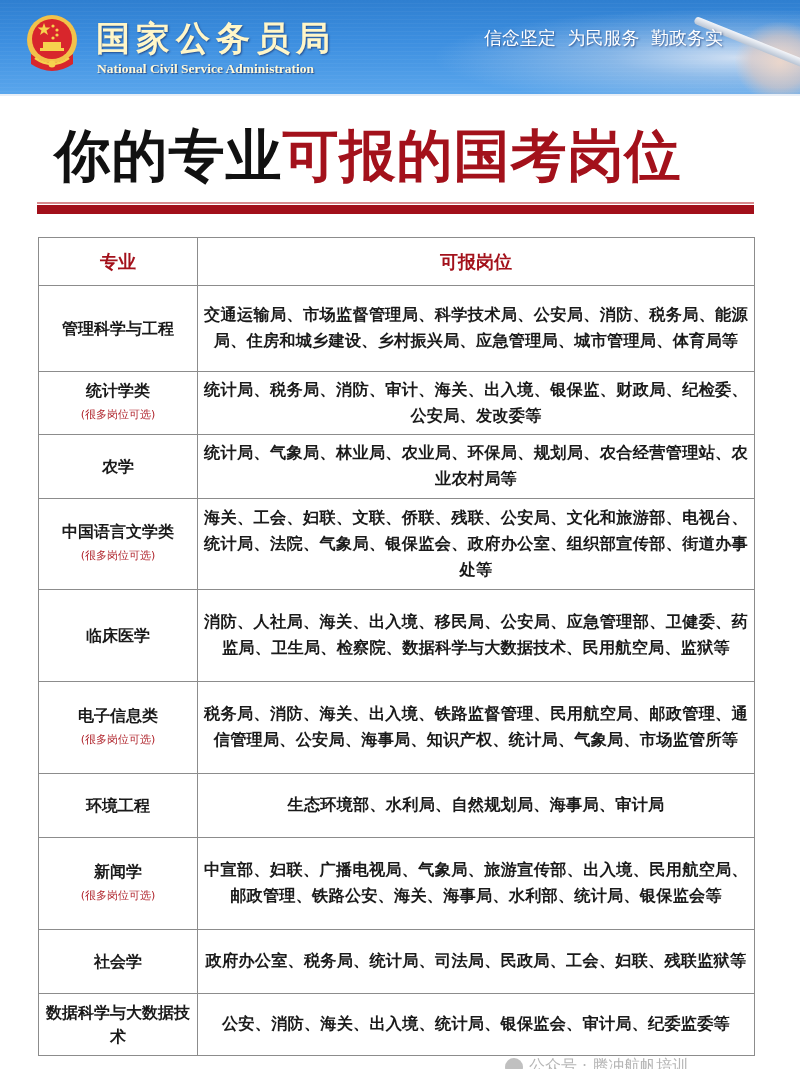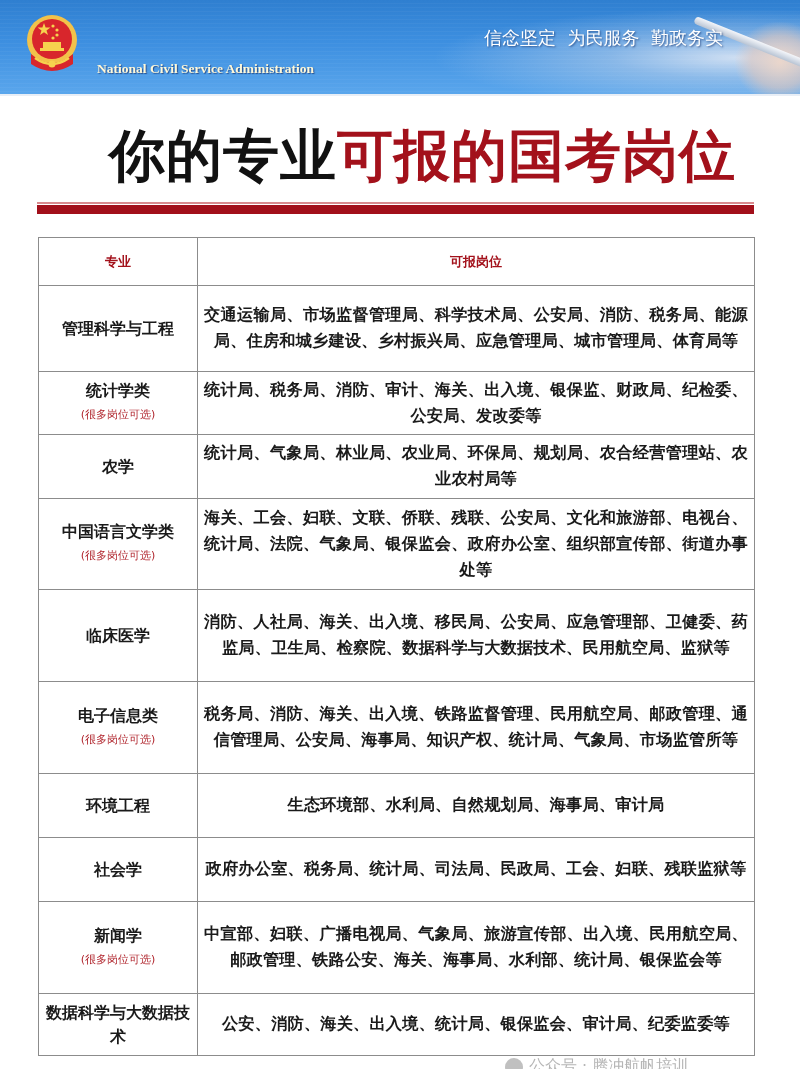--- a/index.html
+++ b/index.html
@@ -48,42 +48,42 @@
     position: absolute; left: 690px; top: 40px; width: 130px; height: 8px; z-index: 2;
     background: linear-gradient(180deg, #f4f6fa, #b8c4d4); transform: rotate(22deg); border-radius: 4px;
   }
   .hand {
     position: absolute; left: 735px; top: 22px; width: 90px; height: 80px; z-index: 1;
     background: radial-gradient(ellipse at 50% 50%, rgba(240,215,200,0.9) 0%, rgba(225,200,190,0.6) 45%, rgba(200,190,200,0) 72%);
   }
 
   
   .title {
-    position: absolute; left: 0; top: 122px; width: 736px; text-align: right;
+    position: absolute; left: 0; top: 122px; width: 736px; text-align: center;
     font-family: "DejaVu Serif", serif; font-weight: bold; font-size: 56px; line-height: 66px; letter-spacing: 1px;
   }
   .title .black { color: #111111; }
   .title .red { color: #a3111b; }
   .title-rule {
     position: absolute; left: 37px; top: 202px; width: 717px; height: 12px;
     background: linear-gradient(180deg, #d98a8e 0%, #d98a8e 14%, #ffffff 15%, #ffffff 25%, #a20f1a 26%, #a20f1a 100%);
   }
 
   
   .table {
     position: absolute; left: 38px; top: 237px; width: 716px;
     border-collapse: collapse; table-layout: fixed;
   }
   .table td, .table th {
     border: 1.5px solid #8c8c8c; vertical-align: middle; text-align: center;
   }
   .table col.c1 { width: 159px; }
   .table col.c2 { width: 557px; }
   .table th {
-    height: 48px; color: #a3111b; font-weight: bold; font-size: 13px;
+    height: 48px; color: #a3111b; font-weight: bold; font-size: 18px;
     font-family: "DejaVu Serif", serif;
   }
   .table td.major {
     font-weight: bold; font-size: 16px; color: #1a1a1a; line-height: 24px; padding: 0 4px;
   }
   .table td.major .note {
     display: block; color: #b0242c; font-weight: normal; font-size: 11px;
     font-family: "DejaVu Sans", sans-serif; line-height: 24px;
   }
   .table td.posts {
@@ -114,20 +114,21 @@
     <circle cx="30" cy="12" r="1.6" fill="#f6d24e"></circle>
     <circle cx="34" cy="16" r="1.6" fill="#f6d24e"></circle>
     <circle cx="34" cy="21" r="1.6" fill="#f6d24e"></circle>
     <circle cx="30" cy="24" r="1.6" fill="#f6d24e"></circle>
     <rect x="20" y="28" width="18" height="6" fill="#f6d24e"></rect>
     <rect x="17" y="34" width="24" height="3" fill="#f6d24e"></rect>
     <path d="M8 40 Q29 58 50 40 L50 50 Q29 64 8 50 Z" fill="#d8262c"></path>
     <path d="M12 44 Q29 56 46 44" stroke="#f6d24e" stroke-width="2.5" fill="none"></path>
     <circle cx="29" cy="50" r="3.5" fill="#f6d24e"></circle>
   </svg>
+  <div class="org-cn">国家公务员局</div>
   <div class="org-en">National Civil Service Administration</div>
   <div class="hand"></div>
   <div class="pen"></div>
   <div class="slogan1">信念坚定  为民服务  勤政务实</div>
 </div>
 
 <h1 class="title">
   <span class="black">你的专业</span><span class="red">可报的国考岗位</span>
 </h1>
 <div class="title-rule"></div>
@@ -165,27 +166,27 @@
       <td class="posts">消防、人社局、海关、出入境、移民局、公安局、应急管理部、卫健委、药监局、卫生局、检察院、数据科学与大数据技术、民用航空局、监狱等</td>
     </tr>
     <tr style="height:92px">
       <td class="major"><span>电子信息类</span><span class="note">(很多岗位可选)</span></td>
       <td class="posts">税务局、消防、海关、出入境、铁路监督管理、民用航空局、邮政管理、通信管理局、公安局、海事局、知识产权、统计局、气象局、市场监管所等</td>
     </tr>
     <tr style="height:64px">
       <td class="major"><span>环境工程</span></td>
       <td class="posts single">生态环境部、水利局、自然规划局、海事局、审计局</td>
     </tr>
+    <tr style="height:92px">
+      <td class="major"><span>新闻学</span><span class="note">(很多岗位可选)</span></td>
+      <td class="posts">中宣部、妇联、广播电视局、气象局、旅游宣传部、出入境、民用航空局、邮政管理、铁路公安、海关、海事局、水利部、统计局、银保监会等</td>
+    </tr>
     <tr style="height:64px">
       <td class="major"><span>社会学</span></td>
       <td class="posts">政府办公室、税务局、统计局、司法局、民政局、工会、妇联、残联监狱等</td>
-    </tr>
-    <tr style="height:92px">
-      <td class="major"><span>新闻学</span><span class="note">(很多岗位可选)</span></td>
-      <td class="posts">中宣部、妇联、广播电视局、气象局、旅游宣传部、出入境、民用航空局、邮政管理、铁路公安、海关、海事局、水利部、统计局、银保监会等</td>
     </tr>
     <tr style="height:62px">
       <td class="major"><span>数据科学与大数据技术</span></td>
       <td class="posts">公安、消防、海关、出入境、统计局、银保监会、审计局、纪委监委等</td>
     </tr>
   </tbody>
 </table>
 
 <div class="watermark">
   <span class="wm-icon"></span>

